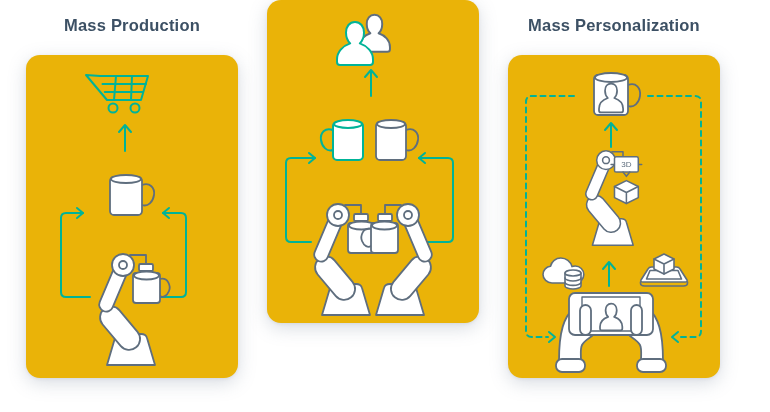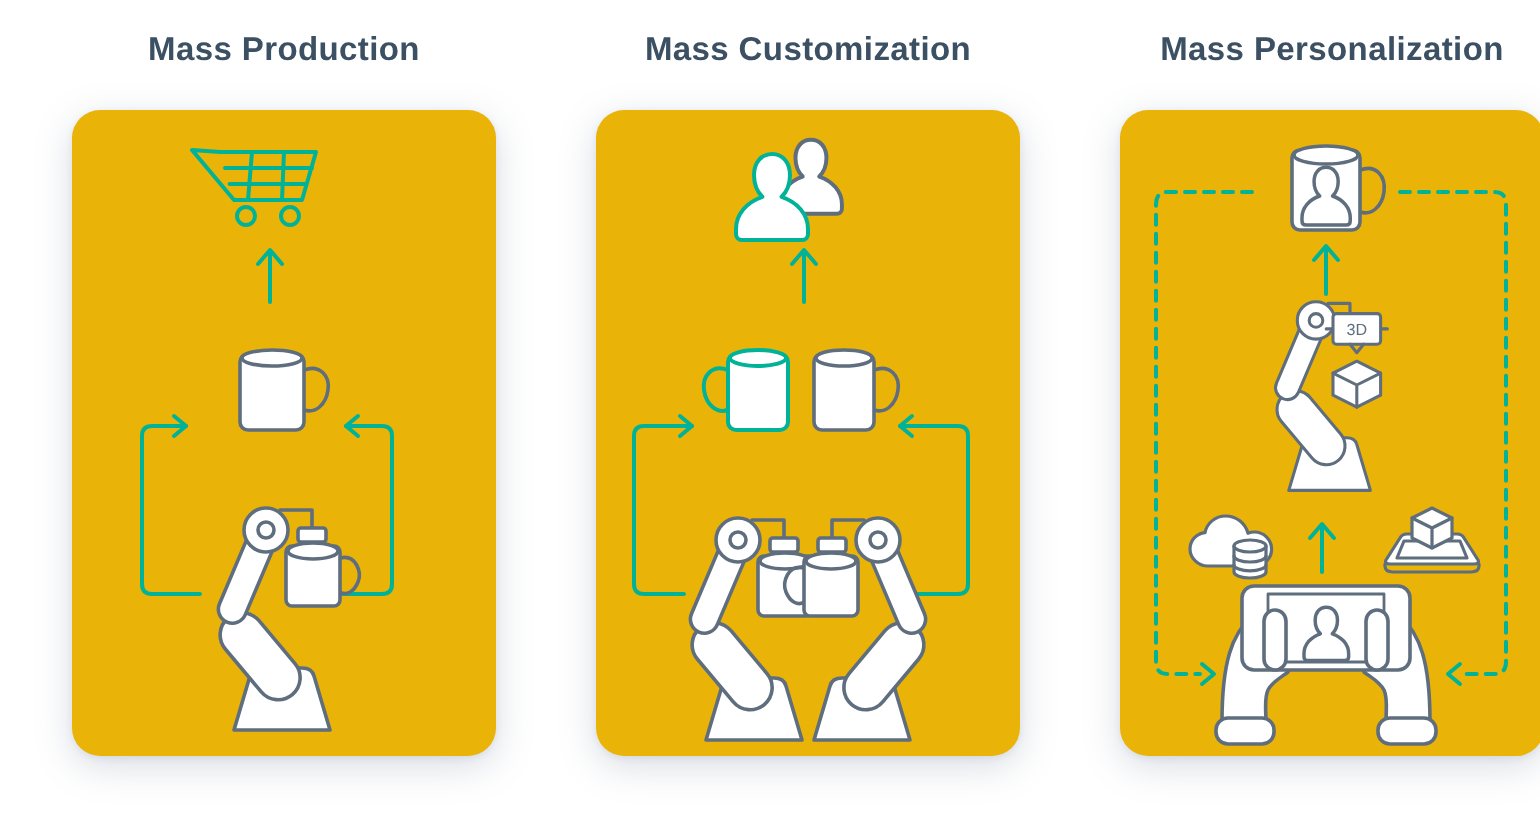--- a/index.html
+++ b/index.html
@@ -5,23 +5,22 @@
   html,body{margin:0;padding:0;background:#ffffff;}
   .stage{
     position:relative;
     width:770px;height:412px;
     background:#ffffff;
     font-family:"Liberation Sans",sans-serif;
     overflow:hidden;
   }
   .panels{
     display:flex;
-    padding-left:38px;
-    gap:50px;
-    justify-content:center;
+    padding-left:26px;
+    gap:29px;
   }
   .panel{width:212px;}
   .panel h2{
     margin:0;
     height:55px;
     box-sizing:border-box;
     padding-top:16px;
     text-align:center;
     font-size:16.5px;
     font-weight:600;
@@ -96,21 +95,20 @@
             <path d="M143,153 L137,158 L143,163"></path>
           </g>
           <g transform="translate(57,198)">
             <use href="#robot-mug"></use>
           </g>
         </svg>
       </div>
     </div>
 
     <div class="panel">
-      <h2>Mass Customization</h2>
       <div class="card">
         <svg width="212" height="323" viewBox="0 0 212 323">
           <g stroke-width="2" stroke-linecap="round" stroke-linejoin="round">
             <use href="#bust" transform="translate(92,14) scale(0.86)" stroke="#5f6e7e" fill="#ffffff" stroke-width="2.3"></use>
             <use href="#bust" transform="translate(70,21)" stroke="#00b398" fill="#ffffff"></use>
           </g>
           <g stroke="#00b398" stroke-width="2" fill="none" stroke-linecap="round" stroke-linejoin="round">
             <path d="M104,96 L104,71"></path>
             <path d="M98,77 L104,70 L110,77"></path>
           </g>

